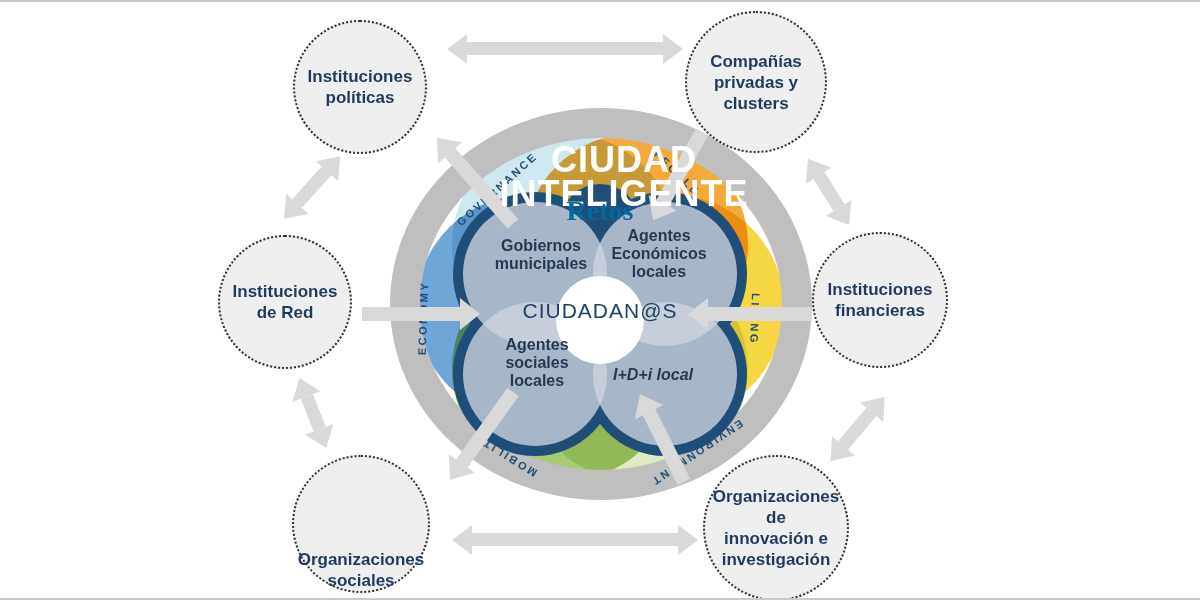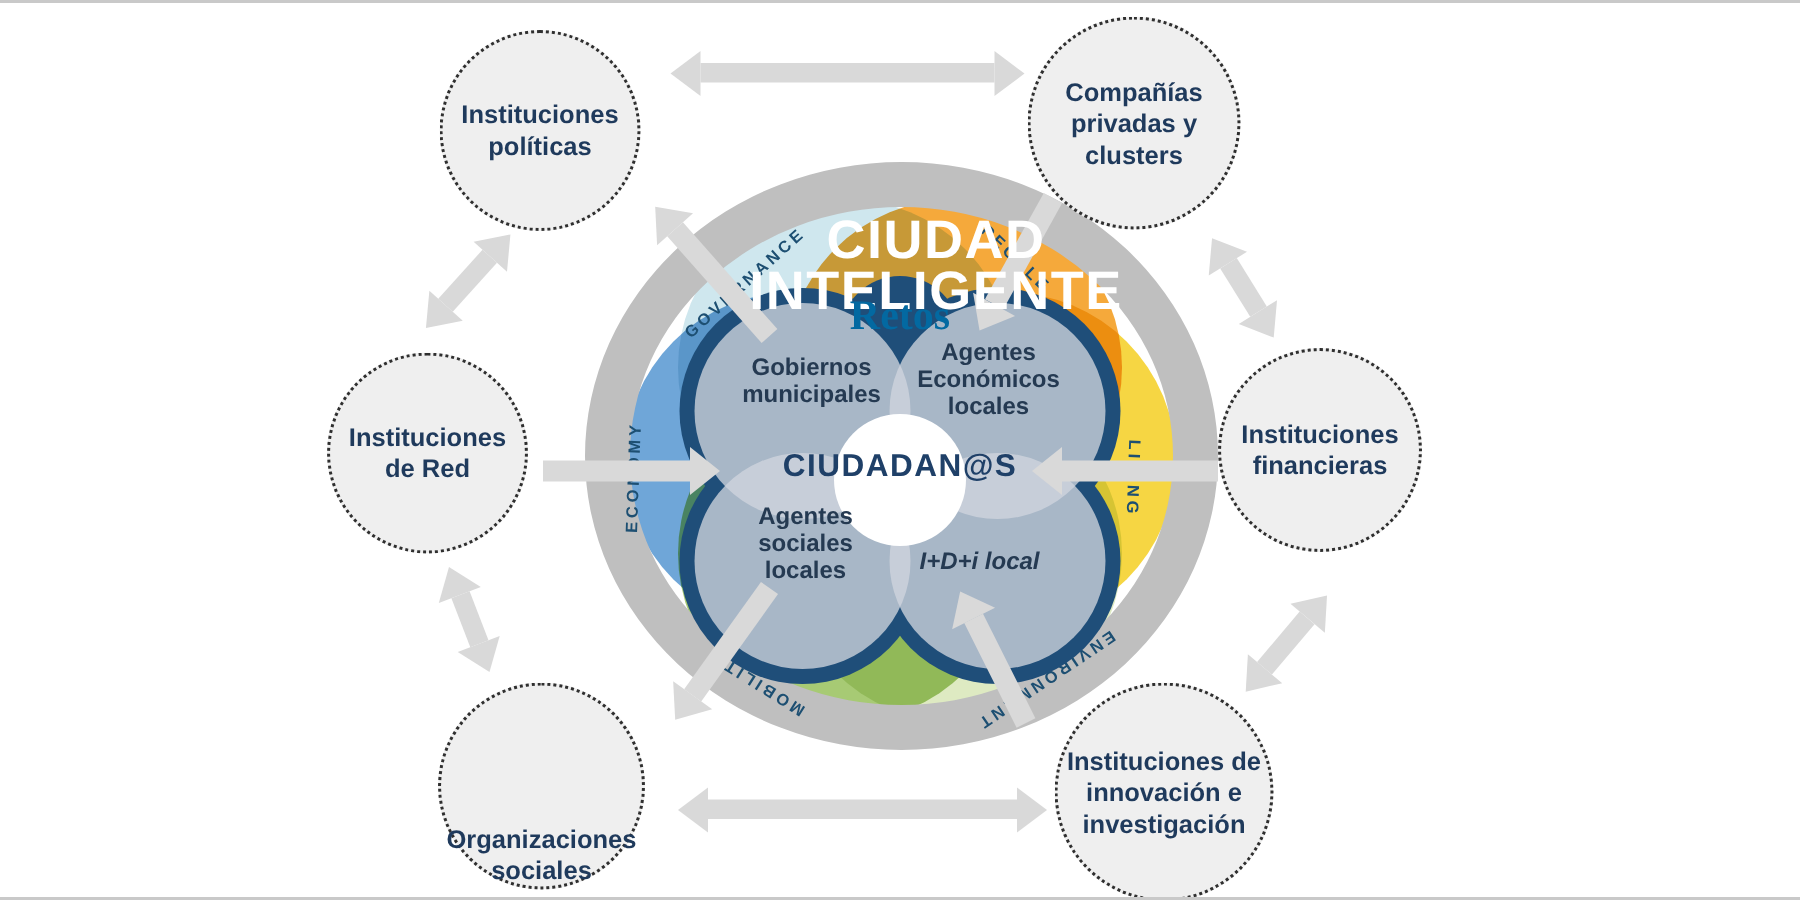--- a/index.html
+++ b/index.html
@@ -57,21 +57,21 @@
   .arrow.c3{left:297px;top:195px;width:44px;transform:rotate(-47.9deg);}
   .arrow.c4{left:307px;top:388px;width:35px;transform:rotate(68.9deg);}
   .arrow.c5{left:819px;top:167px;width:38px;transform:rotate(58.2deg);}
   .arrow.c6{left:843px;top:437px;width:44px;transform:rotate(-49.8deg);}
   
   .title{position:absolute;left:624px;top:175px;transform:translate(-50%,-50%);width:360px;
          text-align:center;color:#fff;font-size:36px;font-weight:bold;letter-spacing:1px;line-height:34px;}
   .subtitle{position:absolute;left:600px;top:209px;transform:translate(-50%,-50%);
             color:#0369a1;font-size:28px;font-weight:bold;font-family:Liberation Serif, serif;}
   .center-label{position:absolute;left:600px;top:309px;transform:translate(-50%,-50%);
-                color:#1F4068;font-size:21px;font-weight:bold;letter-spacing:1px;white-space:nowrap;}
+                color:#1F4068;font-size:21px;font-weight:normal;letter-spacing:1px;white-space:nowrap;}
   .group-label{position:absolute;transform:translate(-50%,-50%);color:#253A52;font-size:16px;
                font-weight:bold;text-align:center;line-height:18px;white-space:pre-line;}
   .group-label.g1{left:541px;top:253px;} .group-label.g2{left:659px;top:252px;}
   .group-label.g3{left:537px;top:361px;} .group-label.g4{left:653px;top:373px;font-style:italic;}
   
   .node{position:absolute;border-radius:50%;background:#EFEFEF;border:2px dotted #2F2F2F;
         display:flex;align-items:center;justify-content:center;box-sizing:border-box;}
   .node-label{color:#1F3A5C;font-size:17px;font-weight:bold;text-align:center;line-height:21px;white-space:pre-line;}
   .node.n1{left:293px;top:18px;width:134px;height:134px;}
   .node.n2{left:685px;top:9px;width:142px;height:142px;}
@@ -155,18 +155,18 @@
   </div>
   <div class="node n4">
     <div class="node-label">Instituciones
 financieras</div>
   </div>
   <div class="node n5">
     <div class="node-label">Organizaciones
 sociales</div>
   </div>
   <div class="node n6">
-    <div class="node-label">Instituciones de
+    <div class="node-label">Organizaciones de
 innovación e
 investigación</div>
   </div>
 
 </div>
 
 </body></html>

